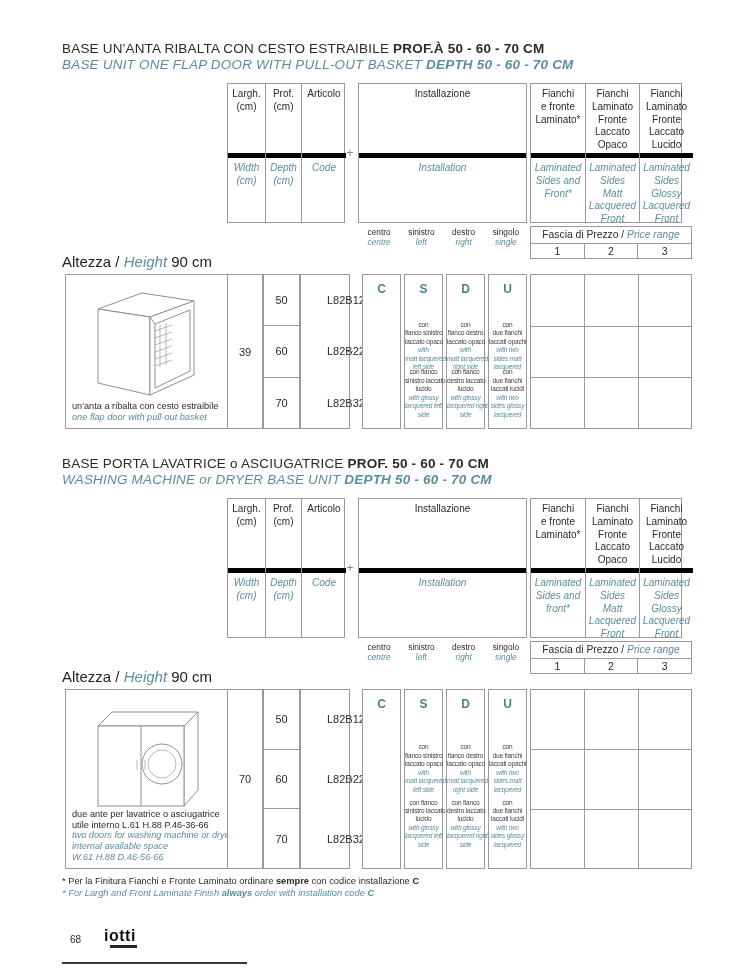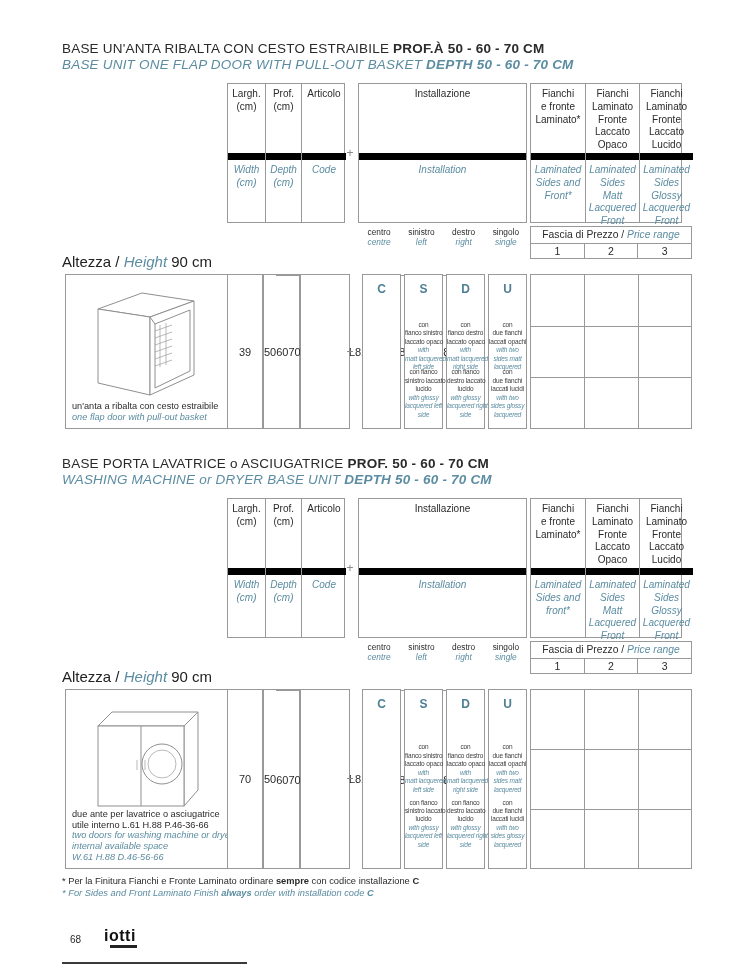--- a/index.html
+++ b/index.html
@@ -20,21 +20,21 @@
   .box { position:absolute; border:1px solid #999; background:#fff; }
 
   
   .hdr-left { left:227px; top:42px; width:118px; height:140px; }
   .hdr-inst { left:358px; top:42px; width:169px; height:140px; }
   .hdr-fin  { left:530px; top:42px; width:152px; height:140px; }
   .hcol { position:absolute; top:0; bottom:0; }
   .hcol.bl { border-left:1px solid #999; }
   .hcell { height:69px; padding-top:4px; text-align:center; font-size:10px; line-height:1.28; white-space:pre-line; }
   .hcell.it { color:#2a2a2a; }
-  .hcell.en { border-top:7px solid #000000; color:#5b8ca1; font-style:italic; height:69px; }
+  .hcell.en { border-top:5px solid #000000; color:#5b8ca1; font-style:italic; height:69px; }
   .hdr-inst .hcell { width:100%; }
 
   .plus { position:absolute; color:#8a8a8a; font-size:12px; width:12px; text-align:center; }
   .plus-hdr { left:344px; top:105px; }
   .plus-body { left:344px; top:50%; margin-top:-7px; }
 
   .positions { position:absolute; left:358px; top:186px; width:169px; display:flex; }
   .pos { flex:1; text-align:center; }
   .pos-it { font-size:8.3px; color:#2a2a2a; }
   .pos-en { font-size:8.3px; color:#5b8ca1; font-style:italic; }
@@ -58,21 +58,21 @@
 
   .imgcell { left:65px; width:180px; top:0; bottom:0; }
   .imgcell svg { position:absolute; left:18px; top:8px; }
   .caption { position:absolute; left:6px; bottom:5px; }
   .cap-it { font-size:9.2px; line-height:1.18; color:#2a2a2a; white-space:pre-line; }
   .cap-en { font-size:9.2px; line-height:1.18; color:#5b8ca1; font-style:italic; white-space:pre-line; }
 
   .wcell { left:227px; width:36px; top:0; bottom:0; display:flex; align-items:center; justify-content:center; font-size:11px; }
   .dcol { left:263px; width:37px; }
   .ccol { left:300px; width:23px;padding-left:48px; }
-  .dcol, .ccol { top:0; bottom:0; display:flex; flex-direction:row; }
+  .dcol, .ccol { top:0; bottom:0; display:flex; flex-direction:column; }
   .drow { flex:1; display:flex; align-items:center; justify-content:center; font-size:11px; color:#2a2a2a; }
   .drow + .drow { border-top:1px solid #999; }
 
   .icol { width:39px; top:0; bottom:0; }
   .iletter { margin-top:7px; text-align:center; font-size:12px; font-weight:700; color:#4e7f95; }
   .desc { position:absolute; left:0; width:100%; text-align:center; }
   .desc-matt { top:30%; }
   .desc-glossy { top:61%; }
   .d-it { font-size:6.5px; line-height:1.3; letter-spacing:-.15px; color:#3c3c3c; white-space:pre; }
   .d-en { font-size:6.5px; line-height:1.3; letter-spacing:-.15px; color:#5b8ca1; font-style:italic; white-space:pre; }
@@ -535,21 +535,21 @@
           <div class="pcell"></div>
           <div class="pcell"></div>
       </div>
     </div>
   </div>
 
   <div class="footnote fn1">
     <span>* Per la Finitura Fianchi e Fronte Laminato ordinare </span><span class="b">sempre</span><span> con codice installazione </span><span class="b">C</span>
   </div>
   <div class="footnote fn2">
-    <span>* For Sides and Front Laminato Finish </span><span class="b">always</span><span> order with installation code </span><span class="b">C</span>
+    <span>* For Largh and Front Laminate Finish </span><span class="b">always</span><span> order with installation code </span><span class="b">C</span>
   </div>
 
   <div class="pagenum">68</div>
   <div class="logo">
     <div class="logo-text">iotti</div>
     <div class="logo-bar"></div>
   </div>
   <div class="bottom-rule"></div>
 
 </div>

